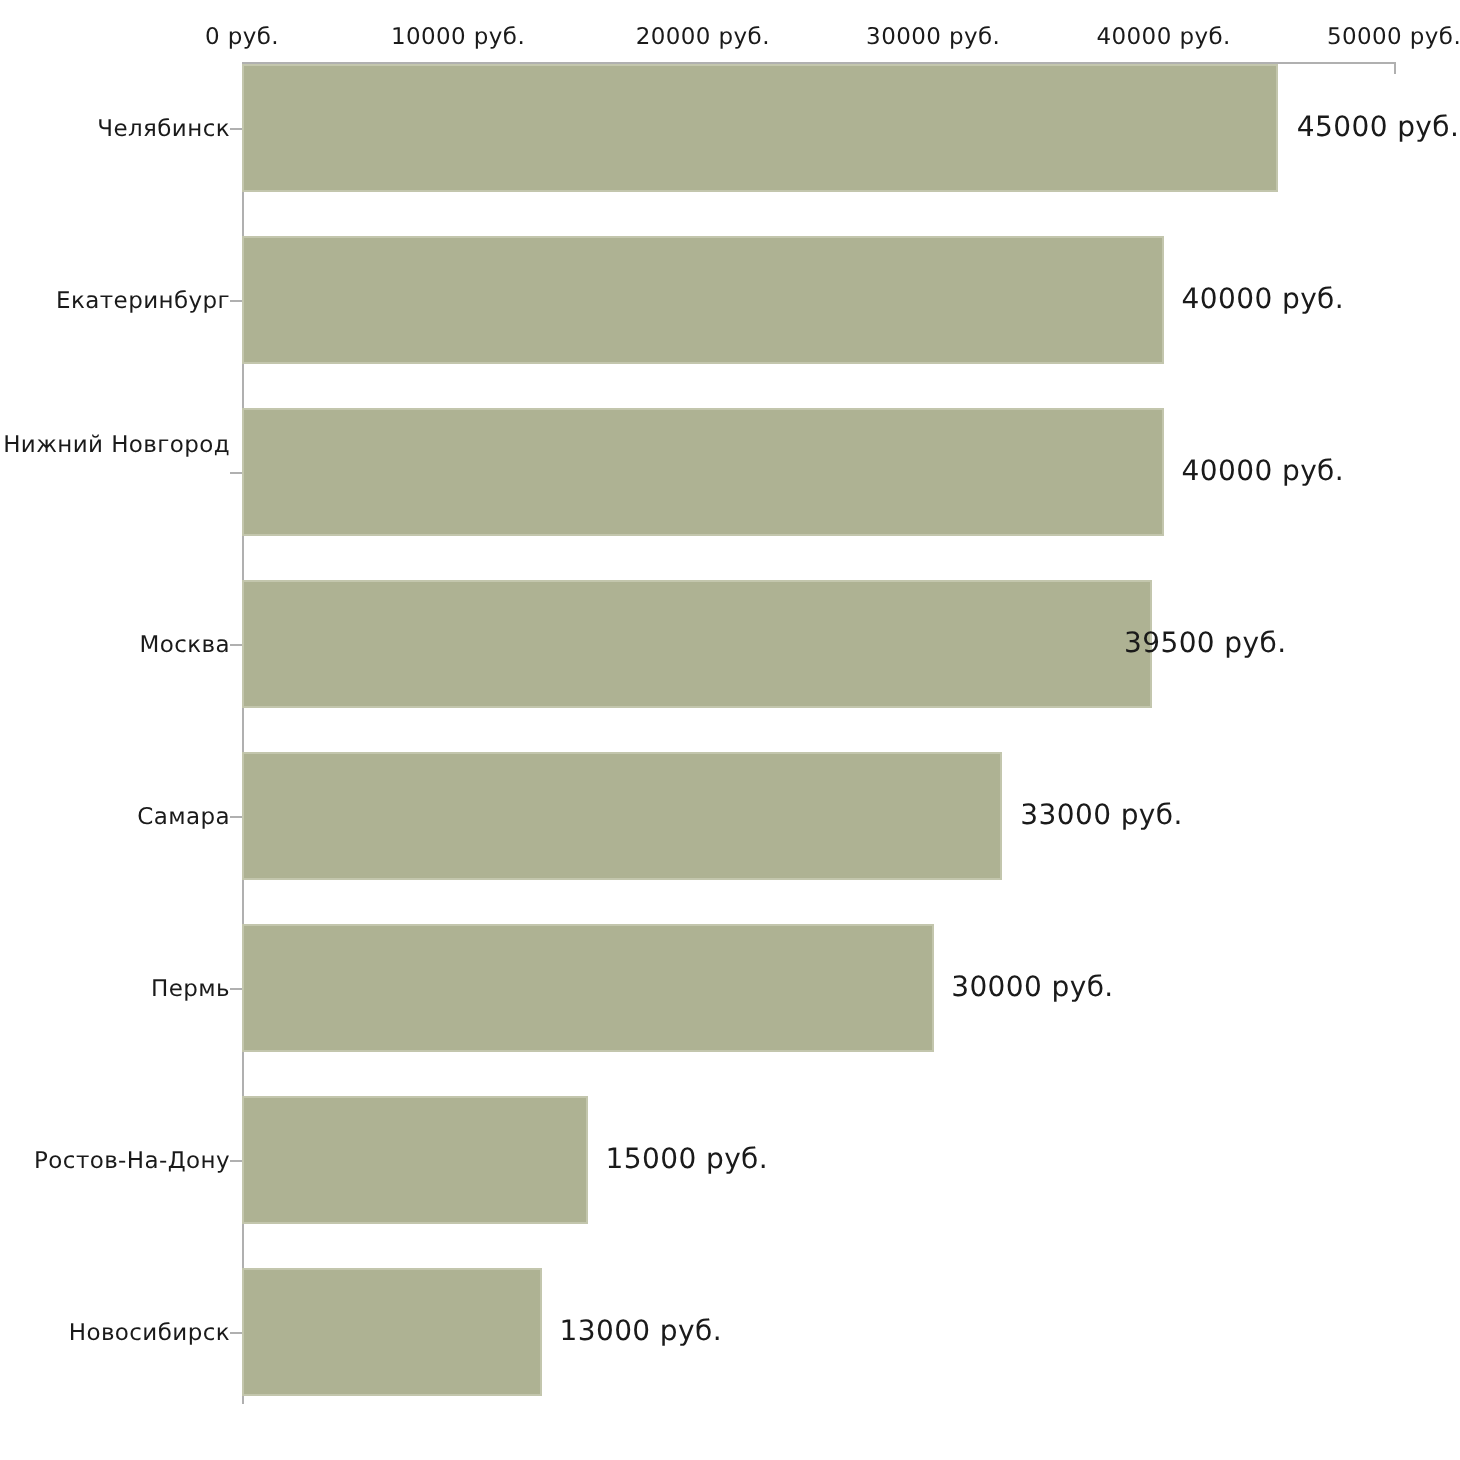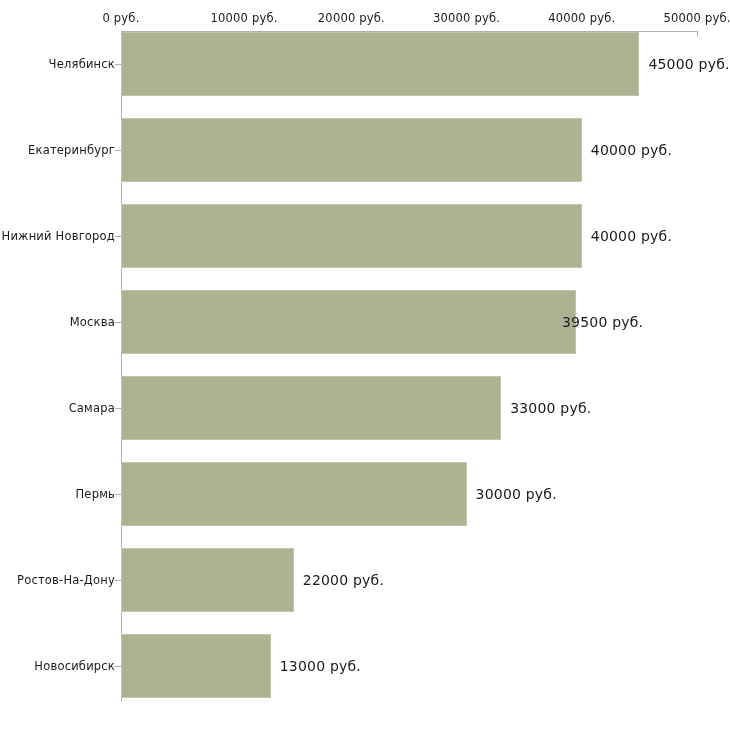--- a/index.html
+++ b/index.html
@@ -94,37 +94,37 @@
 
 <div id="chart-root" style="background: rgb(255, 255, 255);">
 
   <div id="x-axis" style="background: rgb(176, 176, 176);"></div>
   <div id="y-axis" style="background: rgb(176, 176, 176);"></div>
 
   <div id="x-ticks-layer">
       <div class="x-tick" style="left: 121px; background: rgb(176, 176, 176);"></div>
       <div class="x-tick-label" style="left: 121px; color: rgb(26, 26, 26);">0 руб.</div>
       <div class="x-tick" style="left: 236.2px; background: rgb(176, 176, 176);"></div>
-      <div class="x-tick-label" style="left: 244px; color: rgb(26, 26, 26);">10000 руб.</div>
+      <div class="x-tick-label" style="left: 229px; color: rgb(26, 26, 26);">10000 руб.</div>
       <div class="x-tick" style="left: 351.4px; background: rgb(176, 176, 176);"></div>
       <div class="x-tick-label" style="left: 351.4px; color: rgb(26, 26, 26);">20000 руб.</div>
       <div class="x-tick" style="left: 466.6px; background: rgb(176, 176, 176);"></div>
       <div class="x-tick-label" style="left: 466.6px; color: rgb(26, 26, 26);">30000 руб.</div>
       <div class="x-tick" style="left: 581.8px; background: rgb(176, 176, 176);"></div>
       <div class="x-tick-label" style="left: 581.8px; color: rgb(26, 26, 26);">40000 руб.</div>
       <div class="x-tick" style="left: 697px; background: rgb(176, 176, 176);"></div>
       <div class="x-tick-label" style="left: 697px; color: rgb(26, 26, 26);">50000 руб.</div>
     </div>
   <div id="y-ticks-layer">
       <div class="y-tick" style="top: 64px; background: rgb(176, 176, 176);"></div>
       <div class="y-tick-label" style="top: 64px; color: rgb(26, 26, 26);">Челябинск</div>
       <div class="y-tick" style="top: 150px; background: rgb(176, 176, 176);"></div>
       <div class="y-tick-label" style="top: 150px; color: rgb(26, 26, 26);">Екатеринбург</div>
       <div class="y-tick" style="top: 236px; background: rgb(176, 176, 176);"></div>
-      <div class="y-tick-label" style="top: 236px; color: rgb(26, 26, 26); margin-left: 16px;">Нижний Новгород</div>
+      <div class="y-tick-label" style="top: 222px; color: rgb(26, 26, 26); margin-left: 16px;">Нижний Новгород</div>
       <div class="y-tick" style="top: 322px; background: rgb(176, 176, 176);"></div>
       <div class="y-tick-label" style="top: 322px; color: rgb(26, 26, 26); margin-left: 39px;">Москва</div>
       <div class="y-tick" style="top: 408px; background: rgb(176, 176, 176);"></div>
       <div class="y-tick-label" style="top: 408px; color: rgb(26, 26, 26);">Самара</div>
       <div class="y-tick" style="top: 494px; background: rgb(176, 176, 176);"></div>
       <div class="y-tick-label" style="top: 494px; color: rgb(26, 26, 26);">Пермь</div>
       <div class="y-tick" style="top: 580px; background: rgb(176, 176, 176);"></div>
       <div class="y-tick-label" style="top: 580px; color: rgb(26, 26, 26);">Ростов-На-Дону</div>
       <div class="y-tick" style="top: 666px; background: rgb(176, 176, 176);"></div>
       <div class="y-tick-label" style="top: 666px; color: rgb(26, 26, 26);">Новосибирск</div>
@@ -136,18 +136,18 @@
       <div class="bar-value-label" style="left: 590.8px; top: 150px; color: rgb(26, 26, 26);">40000 руб.</div>
       <div class="bar" title="Нижний Новгород: 40000 руб." style="left: 121px; top: 204px; width: 460.8px; height: 64px; background: rgb(174, 178, 147); border-color: rgb(195, 198, 173);"></div>
       <div class="bar-value-label" style="left: 590.8px; top: 236px; color: rgb(26, 26, 26);">40000 руб.</div>
       <div class="bar" title="Москва: 39500 руб." style="left: 121px; top: 290px; width: 455.04px; height: 64px; background: rgb(174, 178, 147); border-color: rgb(195, 198, 173);"></div>
       <div class="bar-value-label" style="left: 562px; top: 322px; color: rgb(26, 26, 26);">39500 руб.</div>
       <div class="bar" title="Самара: 33000 руб." style="left: 121px; top: 376px; width: 380.16px; height: 64px; background: rgb(174, 178, 147); border-color: rgb(195, 198, 173);"></div>
       <div class="bar-value-label" style="left: 510.16px; top: 408px; color: rgb(26, 26, 26);">33000 руб.</div>
       <div class="bar" title="Пермь: 30000 руб." style="left: 121px; top: 462px; width: 345.6px; height: 64px; background: rgb(174, 178, 147); border-color: rgb(195, 198, 173);"></div>
       <div class="bar-value-label" style="left: 475.6px; top: 494px; color: rgb(26, 26, 26);">30000 руб.</div>
       <div class="bar" title="Ростов-На-Дону: 15000 руб." style="left: 121px; top: 548px; width: 172.8px; height: 64px; background: rgb(174, 178, 147); border-color: rgb(195, 198, 173);"></div>
-      <div class="bar-value-label" style="left: 302.8px; top: 580px; color: rgb(26, 26, 26);">22000 руб.</div>
+      <div class="bar-value-label" style="left: 302.8px; top: 580px; color: rgb(26, 26, 26);">15000 руб.</div>
       <div class="bar" title="Новосибирск: 13000 руб." style="left: 121px; top: 634px; width: 149.76px; height: 64px; background: rgb(174, 178, 147); border-color: rgb(195, 198, 173);"></div>
       <div class="bar-value-label" style="left: 279.76px; top: 666px; color: rgb(26, 26, 26);">13000 руб.</div>
     </div>
 
 </div>
 
 </body></html>

